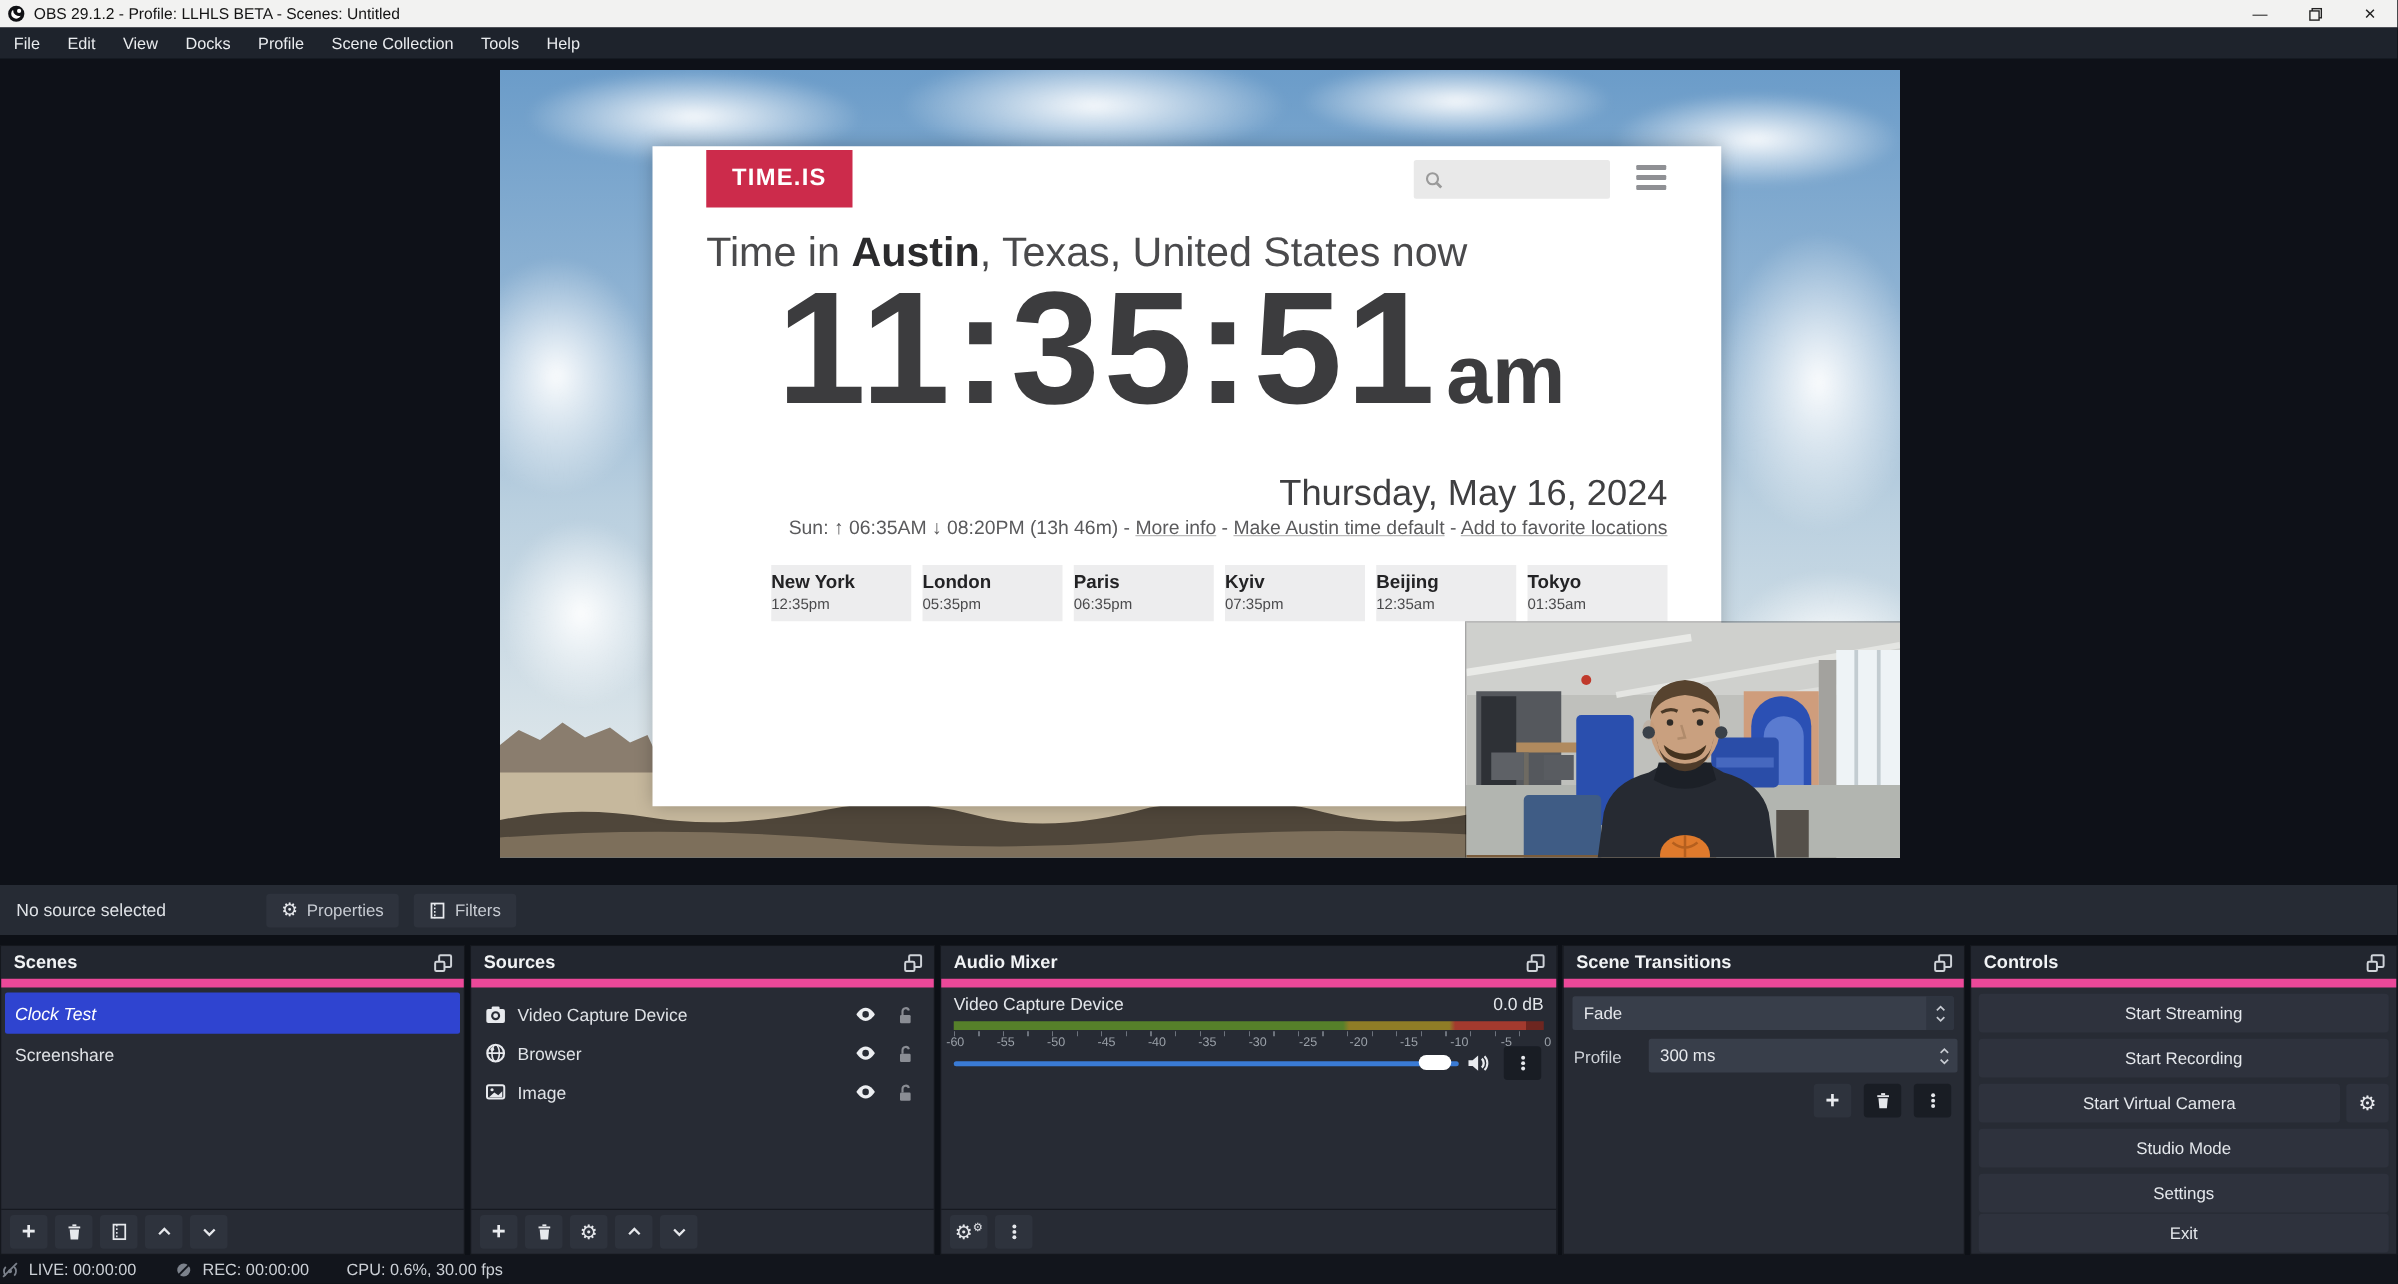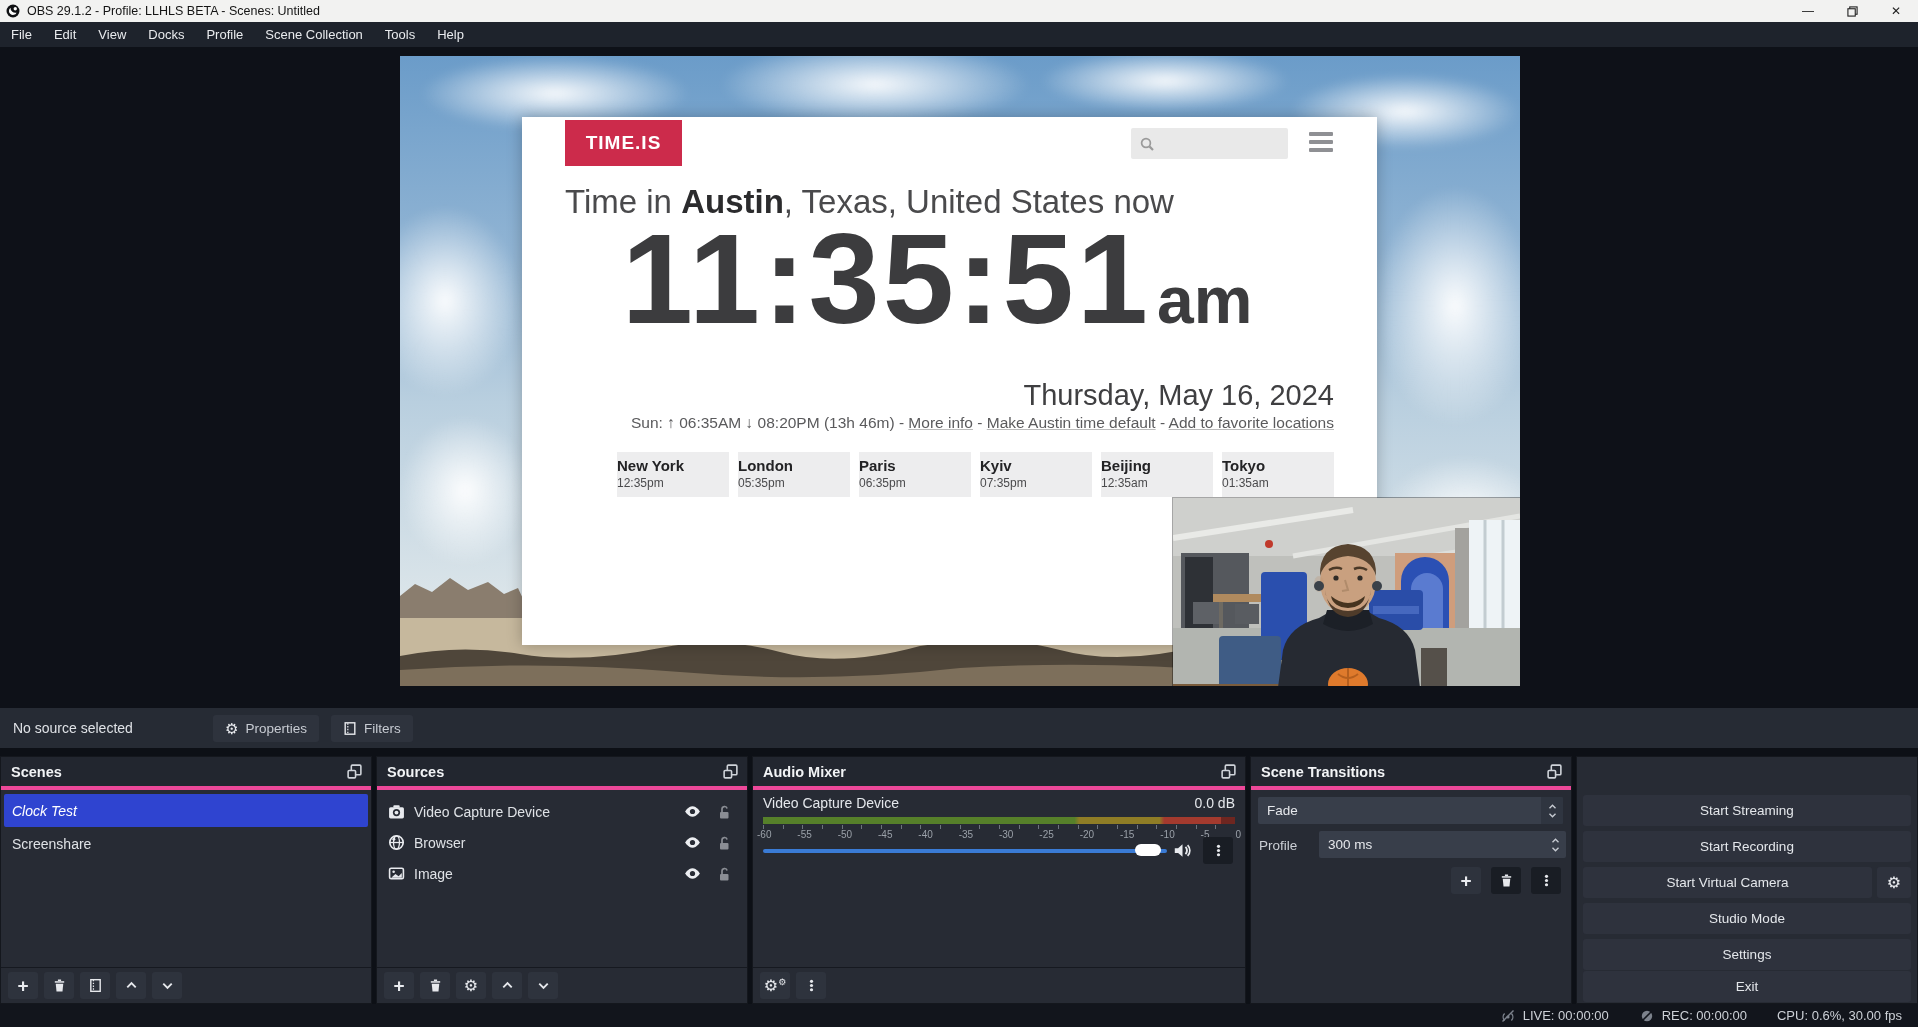--- a/index.html
+++ b/index.html
@@ -60,21 +60,21 @@
     display:flex; align-items:center; color:#dfe2e6; font-size:14px; }
   #srcbar .status { margin-left:13px; width:200px; }
   .tbtn { height:27px; display:flex; align-items:center; gap:7px; background:#2e333d;
     border-radius:3px; padding:0 12px; color:#c7cbd2; font-size:13.5px; margin-right:12px; }
   .tbtn .g { color:#e8eaee; font-size:15px; line-height:1; }
 
   
   .panel { position:absolute; top:756px; height:248px; background:#272b34;
     border:1px solid #14171d; }
   .phead { position:absolute; left:0; top:0; right:0; height:33px; background:#22262f;
-    border-bottom:4px solid #ec4899; display:flex; align-items:center; }
+    border-bottom:7px solid #ec4899; display:flex; align-items:center; }
   .phead .ptitle { margin-left:10px; font-size:14.5px; font-weight:bold; color:#f1f3f5; }
   .popout { margin-left:auto; margin-right:8px; width:17px; height:17px; color:#cfd3d9; }
   .ptool { position:absolute; left:0; right:0; bottom:0; height:36px; border-top:1px solid #161920;
     display:flex; align-items:center; gap:6px; padding-left:7px; }
   .ibtn { width:30px; height:27px; background:#2e333d; border-radius:3px; display:flex;
     align-items:center; justify-content:center; color:#e6e8ec; }
   .ibtn.dark { background:#191d24; }
   .ibtn svg { width:15px; height:15px; }
 
   #p-scenes { left:0; width:372px; }
@@ -126,21 +126,21 @@
     border-radius:3px; color:#e4e7eb; font-size:13.5px; display:flex; align-items:center;
     justify-content:center; }
   #vcam-row { position:absolute; left:6px; right:6px; height:31px; display:flex; gap:5px; }
   #vcam-row .main { flex:1; background:#2e323d; border-radius:3px; color:#e4e7eb;
     font-size:13.5px; display:flex; align-items:center; justify-content:center; }
   #vcam-row .cfg { width:34px; background:#2e323d; border-radius:3px; color:#e8eaee;
     display:flex; align-items:center; justify-content:center; font-size:16px; }
 
   
   #statusbar { left:0; top:1004px; width:1918px; height:23px; background:#12151c;
-    display:flex; align-items:center; justify-content:flex-end; gap:30px; padding-right:16px;
+    display:flex; align-items:center; justify-content:flex-start; gap:30px; padding-right:16px;
     color:#ccd0d6; font-size:13px; }
   .stitem { display:flex; align-items:center; gap:7px; }
   .stitem svg { width:16px; height:16px; color:#7c828c; }
   .plus { font-size:19px; font-weight:bold; line-height:1; color:#e9ebef; }
 </style>
 </head>
 <body>
 
 <div id="app">
 
@@ -539,20 +539,27 @@
         <svg viewBox="0 0 16 16" fill="currentColor">
           <circle cx="8" cy="3.5" r="1.7"></circle>
             <circle cx="8" cy="8" r="1.7"></circle>
             <circle cx="8" cy="12.5" r="1.7"></circle>
         </svg>
       </div>
     </div>
   </div>
 
   <div class="panel" id="p-controls">
+    <div class="phead">
+      <span class="ptitle">Controls</span>
+      <svg class="popout" viewBox="0 0 16 16">
+        <rect x="5" y="2" width="9" height="9" rx="1" fill="none" stroke="currentColor" stroke-width="1.5"></rect>
+        <rect x="2" y="7" width="7" height="7" rx="1" fill="#22262f" stroke="currentColor" stroke-width="1.5"></rect>
+      </svg>
+    </div>
     <div class="cbtn" style="top:38px;">Start Streaming</div>
     <div class="cbtn" style="top:74px;">Start Recording</div>
     <div id="vcam-row" style="top:110px;">
       <div class="main">Start Virtual Camera</div>
       <div class="cfg">
           <span>⚙</span>
         </div>
     </div>
     <div class="cbtn" style="top:146px;">Studio Mode</div>
     <div class="cbtn" style="top:182px;">Settings</div>

